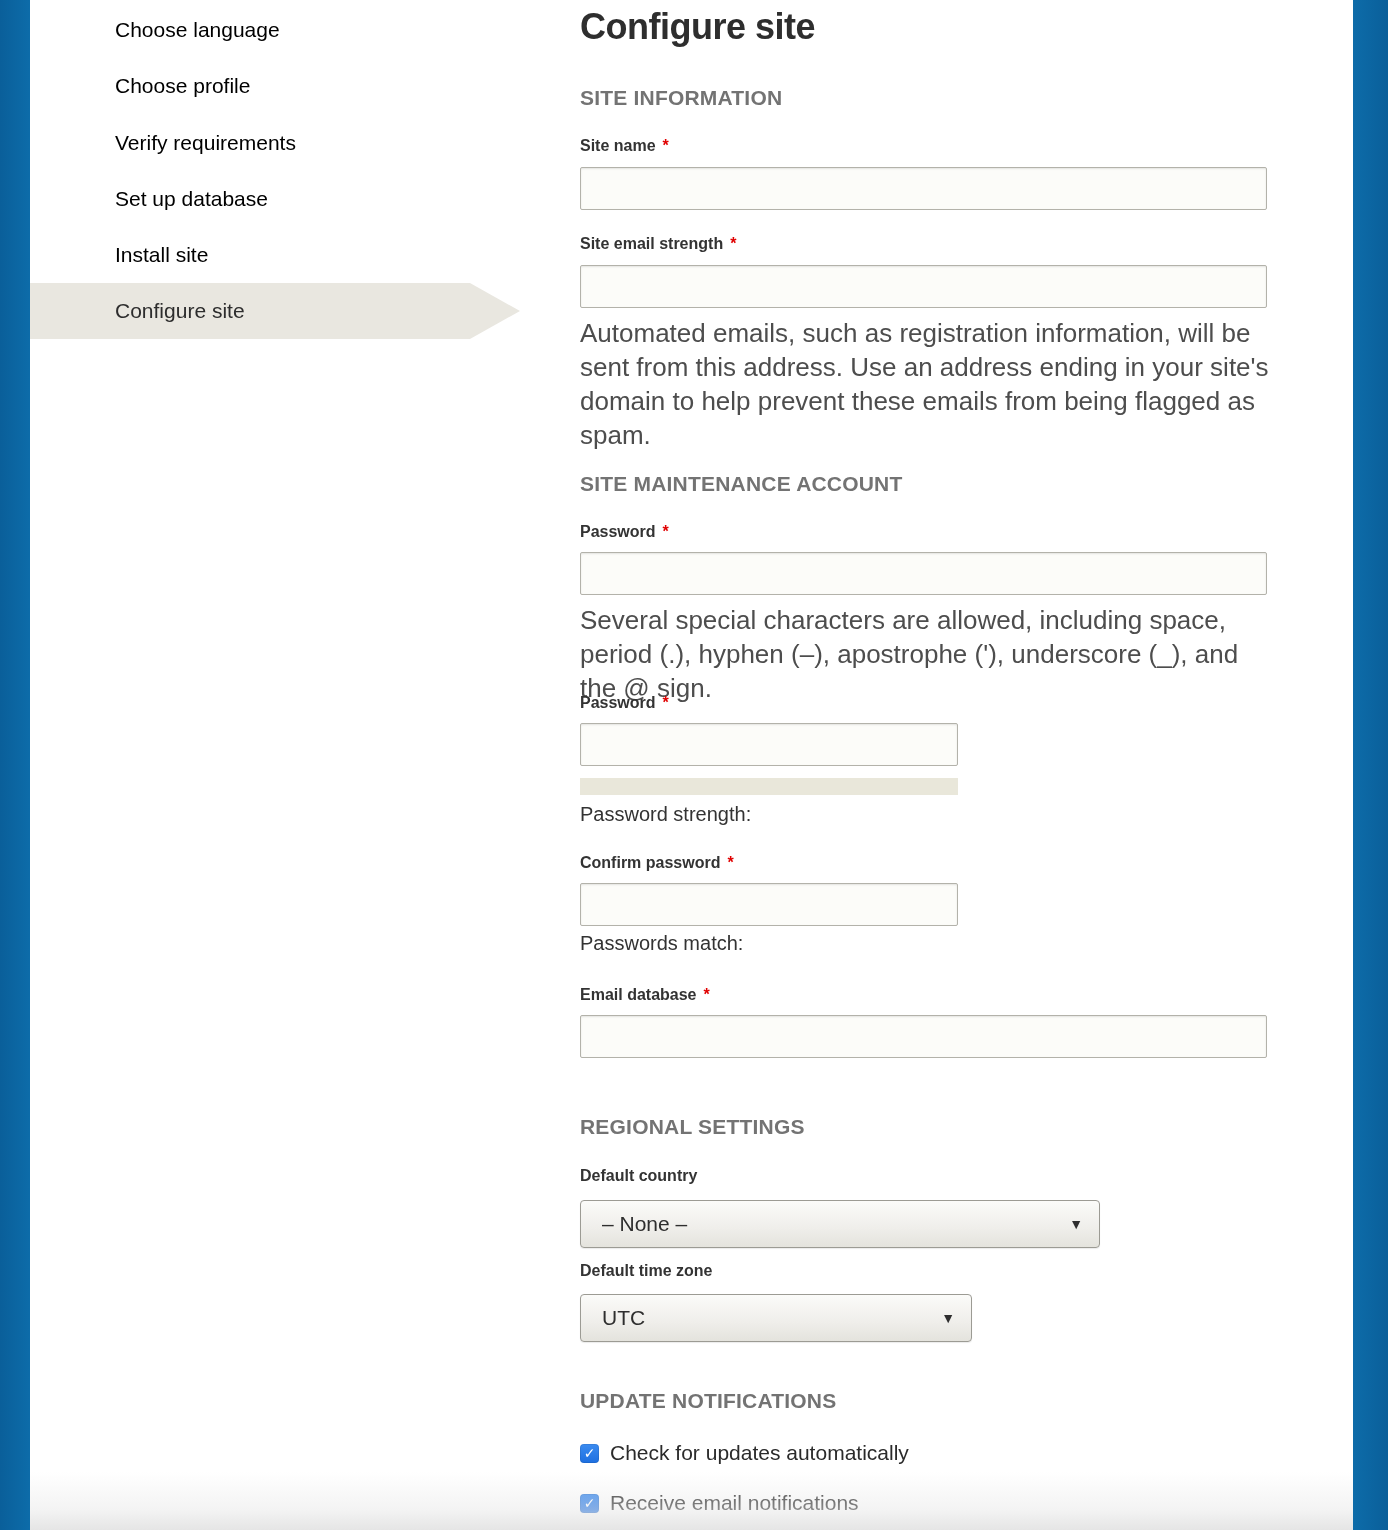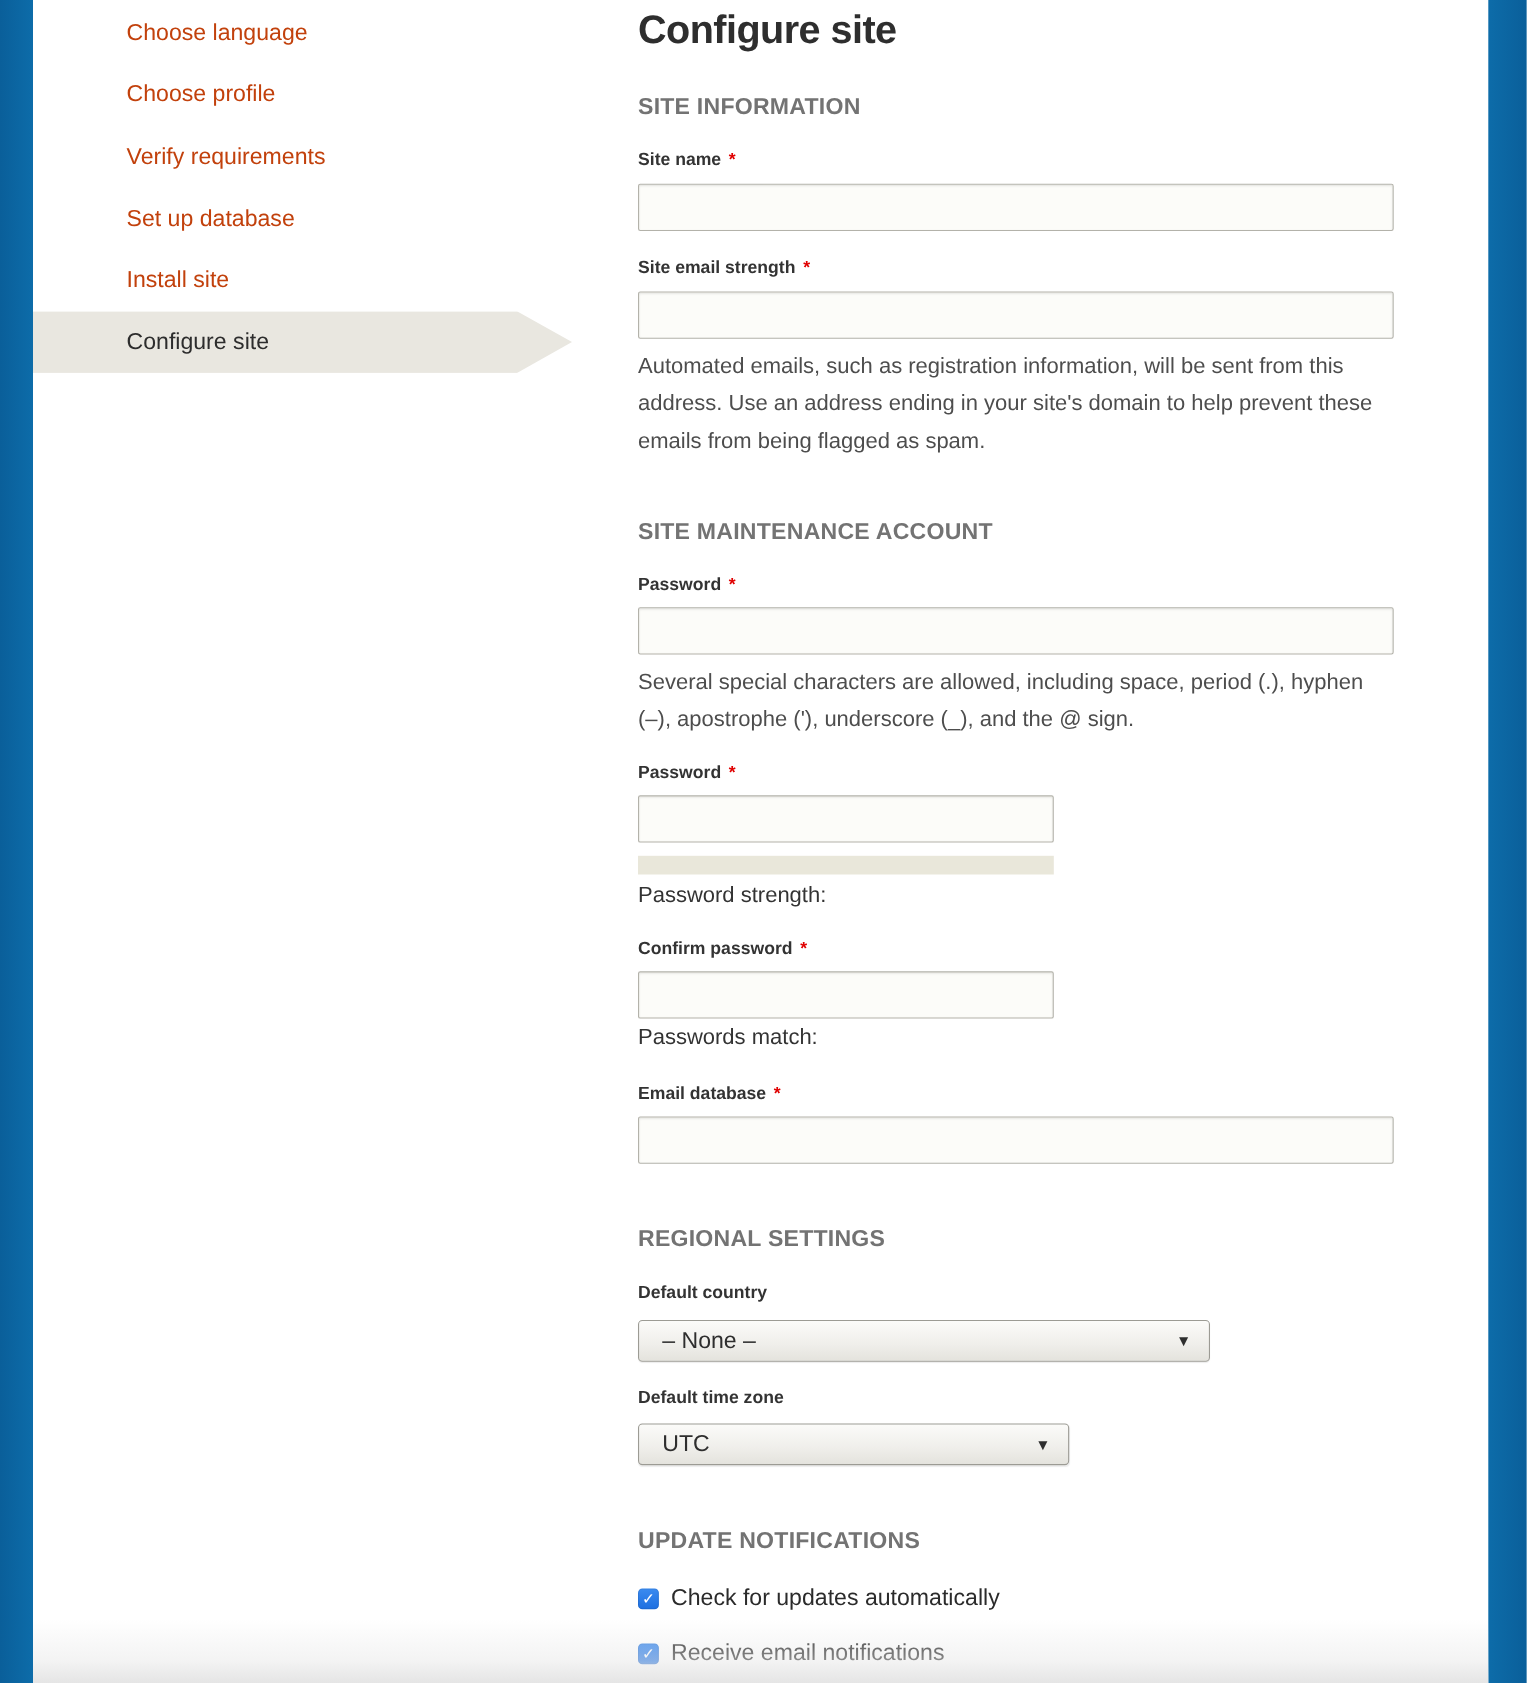--- a/index.html
+++ b/index.html
@@ -12,54 +12,54 @@
     position: relative;
   }
   .edge-stripe { position: absolute; top: 0; bottom: 0; background: linear-gradient(90deg, #0a5f9a, #0d6ca9); }
   .edge-left  { left: 0; width: 30px; }
   .edge-right { right: 0; width: 35px; background: linear-gradient(90deg, #0d6ca9, #0a5f9a); }
 
   
   .sidebar { position: absolute; left: 30px; top: 0; width: 520px; height: 100%; }
   .step {
     position: absolute; left: 85px;
-    font-size: 21px; line-height: 26px; color: #c2410c;
+    font-size: 21px; line-height: 26px; color: #000000;
     white-space: nowrap;
   }
   .step-active-band {
     position: absolute; left: 0; top: 283px; width: 490px; height: 56px;
     background: #e9e7e0;
     clip-path: polygon(0 0, 440px 0, 100% 50%, 440px 100%, 0 100%);
   }
   .step.active { color: #2d2d2d; }
 
   
   .main { position: absolute; left: 580px; top: 0; width: 687px; }
   .abs { position: absolute; left: 0; }
 
   h1.page-title { font-size: 36px; font-weight: bold; color: #2e2e2e; letter-spacing: -0.5px; }
   h2.section-heading { font-size: 21px; font-weight: bold; color: #737373; letter-spacing: 0.2px; }
   .field-label { font-size: 16px; font-weight: bold; color: #333; }
   .req { color: #e00000; margin-left: 7px; font-weight: bold; }
-  .desc { font-size: 20px; line-height: 34px; color: #4d4d4d; width: 690px; }
+  .desc { font-size: 26px; line-height: 34px; color: #4d4d4d; width: 690px; }
   .plain-label { font-size: 20px; color: #333; }
 
   input.text-input {
     height: 43px; border: 1px solid #b3b2aa; border-radius: 2px;
     background: #fcfcf9; box-shadow: inset 0 1px 2px rgba(0,0,0,0.10);
     font-size: 20px; padding: 0 10px; color: #333;
     font-family: "Liberation Sans", "DejaVu Sans", sans-serif;
     display: block; width: 687px;
   }
   input.short { width: 378px; }
 
   .strength-bar { width: 378px; height: 17px; background: #e9e7da; }
 
   .select {
-    height: 38px; border: 1px solid #9c9b94; border-radius: 4px;
+    height: 48px; border: 1px solid #9c9b94; border-radius: 4px;
     background: linear-gradient(180deg, #fbfbf9 0%, #efeeea 60%, #e4e3dd 100%);
     box-shadow: 0 1px 1px rgba(0,0,0,0.08);
     display: flex; align-items: center; justify-content: space-between;
     padding: 0 16px 0 21px; cursor: default;
   }
   .select .sel-text { font-size: 21px; color: #2e2e2e; }
   .select .sel-arrow { font-size: 14px; color: #2e2e2e; }
 
   .check-row { display: flex; align-items: center; gap: 11px; }
   .checkbox {

